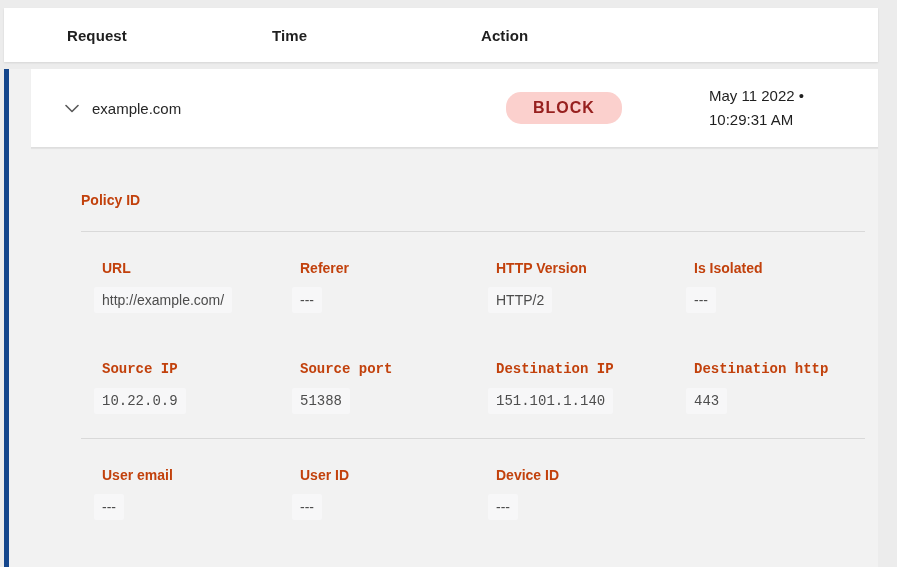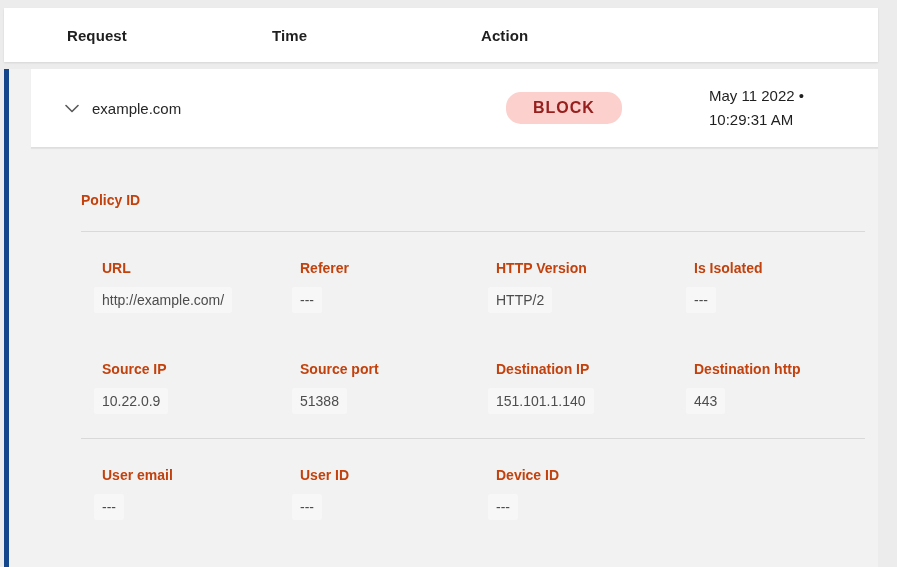--- a/index.html
+++ b/index.html
@@ -87,21 +87,21 @@
     border: none; border-top: 1px solid #d9d9d9;
     margin: 21px 13px 0 72px; height: 0;
   }
   .divider-2 { margin-top: 24px; }
   .field-row {
     display: grid;
     grid-template-columns: 198px 196px 198px 1fr;
     padding-left: 93px; padding-right: 14px;
   }
   .field-row-1 { margin-top: 26px; }
-  .field-row-2 { margin-top: 46px; }
+  .field-row-2 { margin-top: 46px; font-family: Liberation Mono, monospace; }
   .field-row-3 { margin-top: 26px; }
   .field-value {
     display: inline-block;
     margin-top: 9px;
     font-size: 14px; color: #4d4d4d; line-height: 20px;
     background: #f7f7f8;
     padding: 3px 8px; margin-left: -8px;
     border-radius: 2px;
     align-self: start; justify-self: start;
   }

